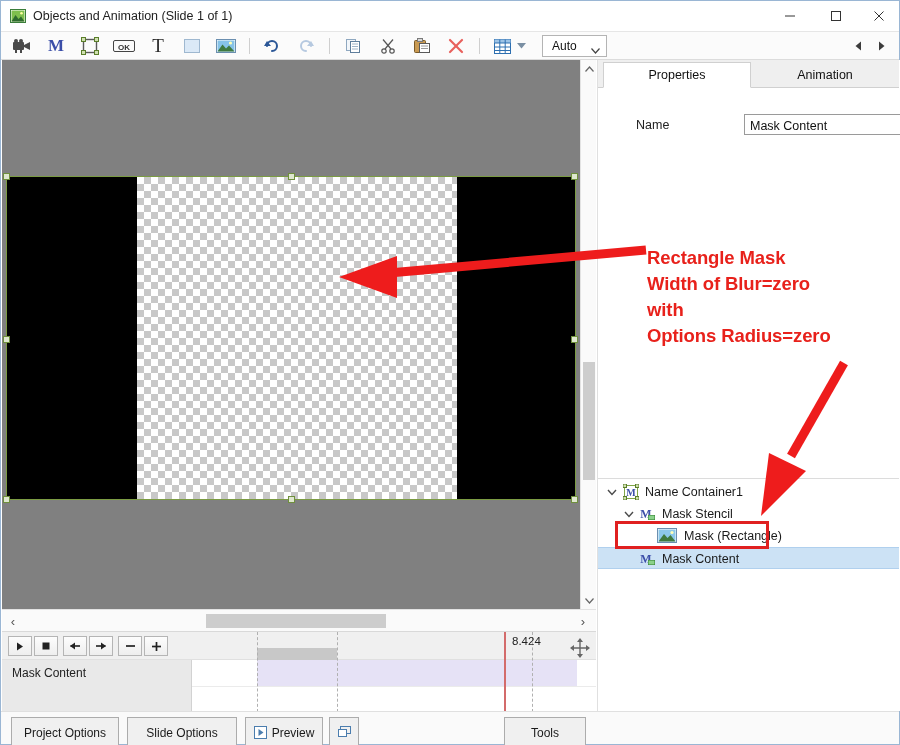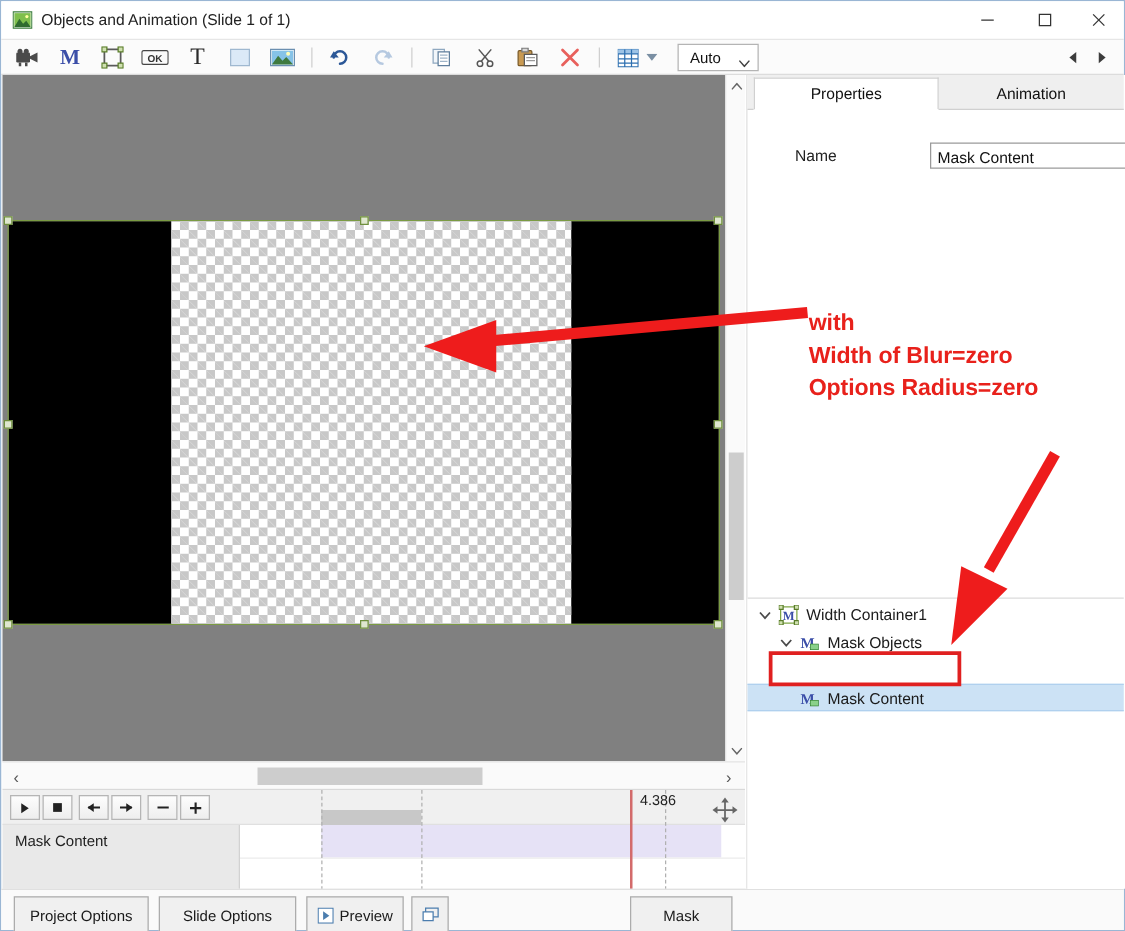--- a/index.html
+++ b/index.html
@@ -351,21 +351,21 @@
 
     <div class="tl-grid">
       <div class="tl-grey"></div>
       <div class="tl-clip"></div>
       <div class="tl-rowline" style="top:26px"></div>
       <div class="tl-rowline" style="top:51px"></div>
       <div class="tl-dash" style="left:65px"></div>
       <div class="tl-dash" style="left:145px"></div>
       <div class="tl-dash" style="left:340px"></div>
       <div class="tl-play"></div>
-      <span class="tl-time">4.386</span>
+      <span class="tl-time">8.424</span>
     </div>
 
     <div class="tl-resize" style="left:566px;top:4px;position:absolute;">
       <svg width="24" height="24" viewBox="0 0 24 24">
         <g stroke="#666" stroke-width="1.4" fill="none" stroke-linecap="round">
           <line x1="12" y1="4" x2="12" y2="20"></line>
             <line x1="4" y1="12" x2="20" y2="12"></line>
         </g>
         <g fill="#666">
           <polygon points="12,2 15,6 9,6"></polygon>
@@ -395,21 +395,21 @@
     </div>
     <div class="bbtn" style="left:328px;width:30px">
       <span>
         <svg width="15" height="13" viewBox="0 0 15 13">
           <rect x="3.5" y="1.5" width="10" height="7" fill="none" stroke="#4b7dae"></rect>
           <rect x="1.5" y="4.5" width="8" height="7" fill="#ffffff" stroke="#4b7dae"></rect>
         </svg>
       </span>
     </div>
     <div class="bbtn" style="left:503px;width:82px">
-      <span>Mask</span>
+      <span>Tools</span>
     </div>
   </div>
 
   <div class="rpanel">
 
     <div class="tabstrip">
       <div class="tab active" id="tab-properties">
         <span>Properties</span>
       </div>
       <div class="tab" id="tab-animation">
@@ -433,58 +433,70 @@
         <span class="ticon" style="left:25px">
           <svg width="16" height="16" viewBox="0 0 16 16">
             <rect x="1.5" y="1.5" width="13" height="13" fill="#fff" stroke="#7fa646"></rect>
             <rect x="0" y="0" width="3.5" height="3.5" fill="#cfe0b0" stroke="#5a7d2a"></rect>
             <rect x="12.5" y="0" width="3.5" height="3.5" fill="#cfe0b0" stroke="#5a7d2a"></rect>
             <rect x="0" y="12.5" width="3.5" height="3.5" fill="#cfe0b0" stroke="#5a7d2a"></rect>
             <rect x="12.5" y="12.5" width="3.5" height="3.5" fill="#cfe0b0" stroke="#5a7d2a"></rect>
             <text x="8" y="12" font-family="Liberation Serif" font-size="10" font-weight="bold" text-anchor="middle" fill="#3b4ea8">M</text>
           </svg>
         </span>
-        <span class="tlabel" style="left:47px">Width Container1</span>
+        <span class="tlabel" style="left:47px">Name Container1</span>
       </div>
 
       <div class="trow" style="top:24px">
         <span class="tchev" style="left:25px">
           <svg width="12" height="12" viewBox="0 0 12 12">
               <polyline points="2,4 6,8.5 10,4" fill="none" stroke="#4b4b4b" stroke-width="1.4"></polyline>
             </svg>
         </span>
         <span class="ticon" style="left:42px">
           <svg width="16" height="16" viewBox="0 0 16 16">
             <text x="6" y="12" font-family="Liberation Serif" font-size="12" font-weight="bold" text-anchor="middle" fill="#3b4ea8">M</text>
             <rect x="8" y="9" width="7" height="5" fill="#2f7d2f"></rect>
             <rect x="8.5" y="9.5" width="6" height="4" fill="#8ad18a"></rect>
           </svg>
         </span>
-        <span class="tlabel" style="left:64px">Mask Objects</span>
+        <span class="tlabel" style="left:64px">Mask Stencil</span>
       </div>
 
+      <div class="trow" style="top:46px">
+        <span class="ticon" style="left:59px">
+          <svg width="20" height="15" viewBox="0 0 20 15">
+            <rect x="0.5" y="0.5" width="19" height="14" fill="#ffffff" stroke="#6b8fb0"></rect>
+            <rect x="1.5" y="1.5" width="17" height="12" fill="#8cc8ea"></rect>
+            <polygon points="1.5,13.5 7,6 10.5,10 13.5,7 18.5,13.5" fill="#3f7a3f"></polygon>
+            <circle cx="15" cy="4.5" r="1.6" fill="#ffffb8"></circle>
+          </svg>
+        </span>
+        <span class="tlabel" style="left:86px">Mask (Rectangle)</span>
+      </div>
 
       <div class="trow sel" style="top:68px">
         <span class="ticon" style="left:42px">
           <svg width="16" height="16" viewBox="0 0 16 16">
             <text x="6" y="12" font-family="Liberation Serif" font-size="12" font-weight="bold" text-anchor="middle" fill="#3b4ea8">M</text>
             <rect x="8" y="9" width="7" height="5" fill="#2f7d2f"></rect>
             <rect x="8.5" y="9.5" width="6" height="4" fill="#8ad18a"></rect>
           </svg>
         </span>
         <span class="tlabel" style="left:64px">Mask Content</span>
       </div>
     </div>
   </div>
 
   <div class="redbox"></div>
 
   <div class="anno">
+    <div>Rectangle Mask</div>
+    <div>Width of Blur=zero</div>
     <div>with</div>
-    <div>Width of Blur=zero</div>
     <div>Options Radius=zero</div>
   </div>
 
   <svg class="arrowsvg">
 
     <g>
       <line x1="645" y1="249" x2="388" y2="272" stroke="#ee1c1c" stroke-width="9" stroke-linecap="butt"></line>
       <polygon points="338,276 396,255 396,297" fill="#ee1c1c"></polygon>
     </g>
 

